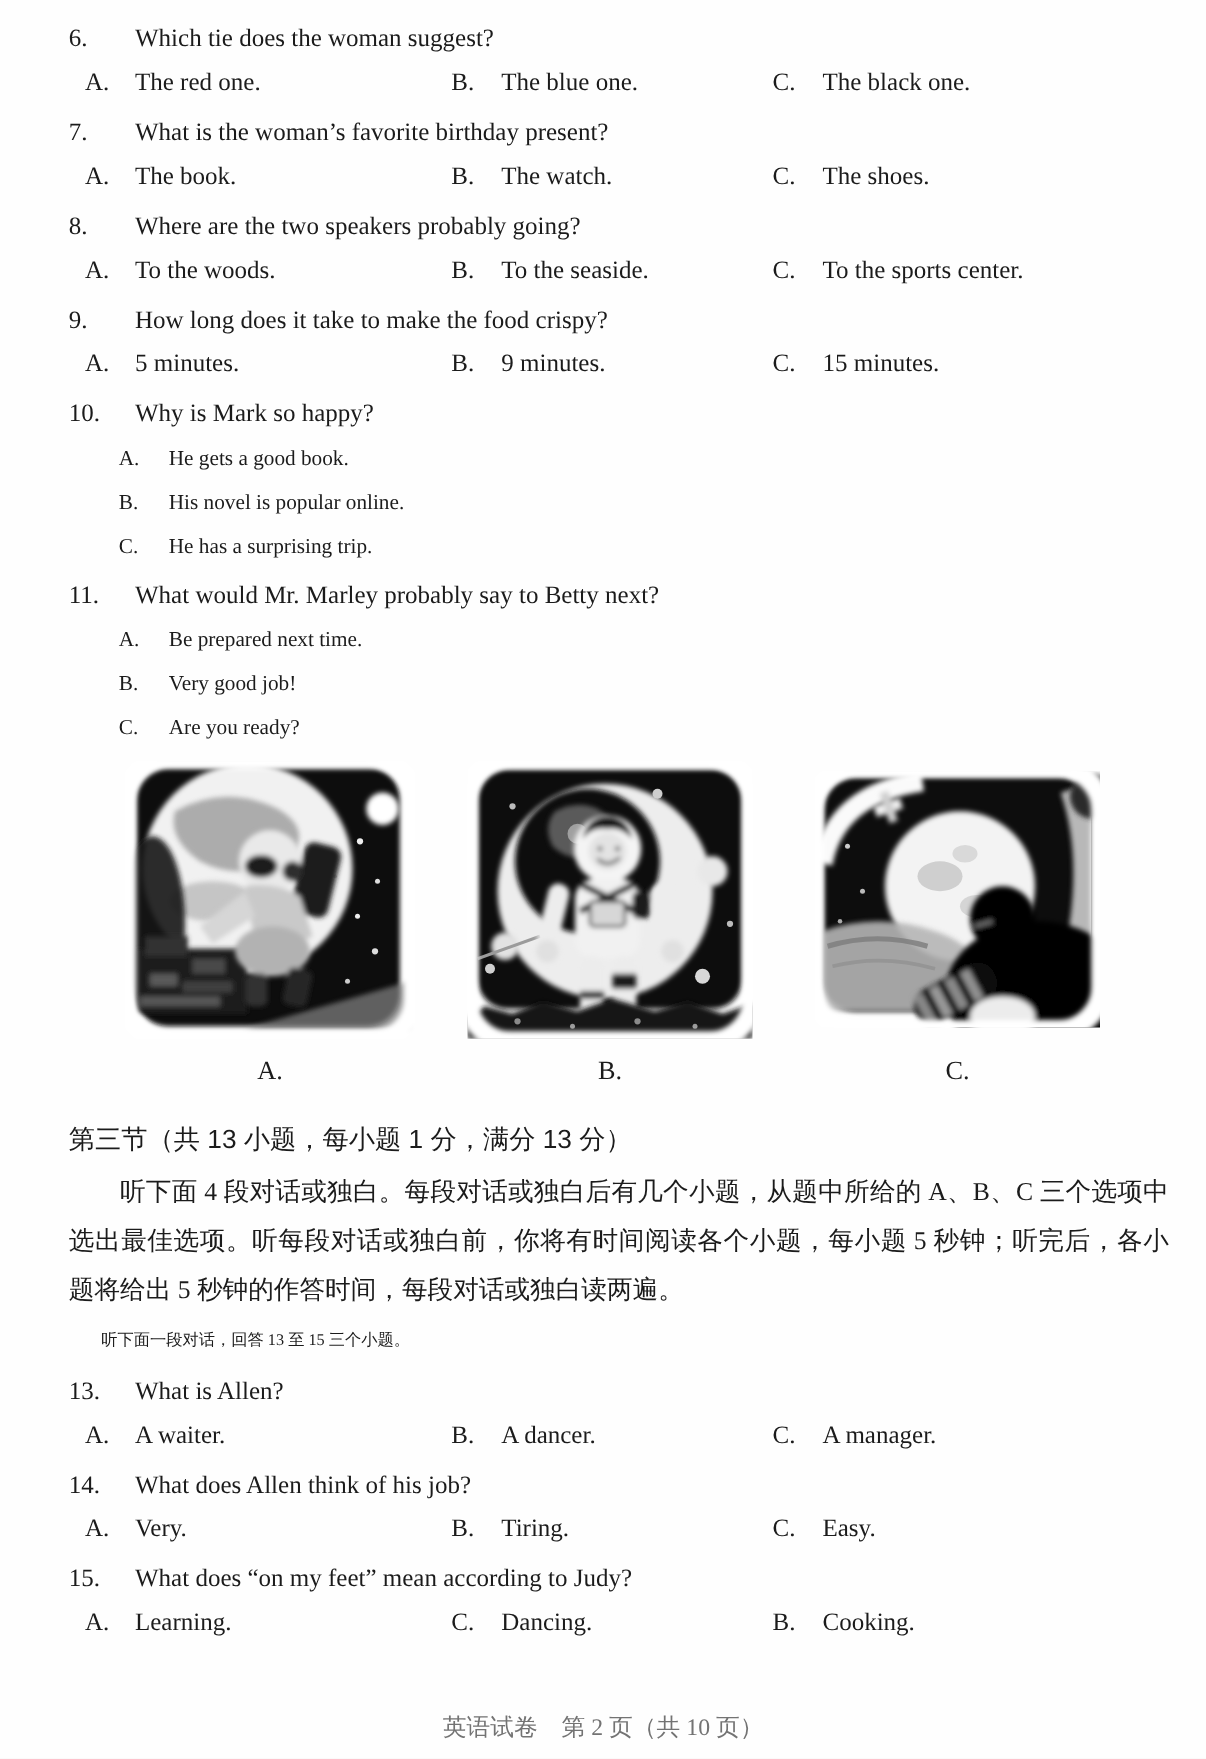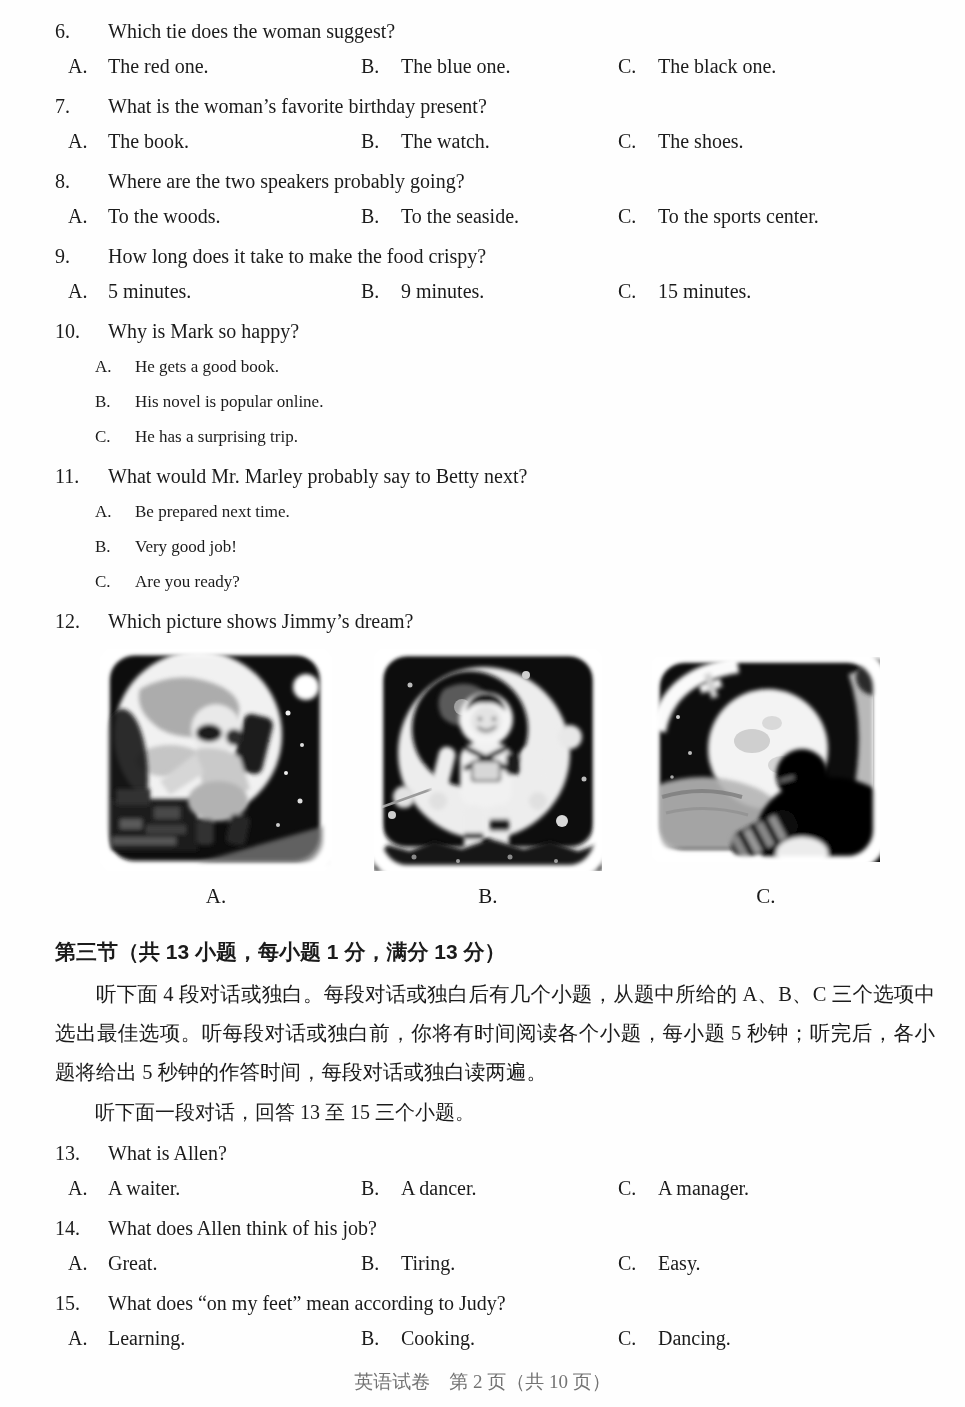--- a/index.html
+++ b/index.html
@@ -39,30 +39,30 @@
 
   .pic-labels { display:flex; padding-left:100px; margin-top:8px; font-size:21px; line-height:30px; }
   .pic-labels .pl { flex:0 0 auto; text-align:center; }
   .pl-a { width:232px; margin-right:42px; }
   .pl-b { width:228px; margin-right:50px; }
   .pl-c { width:228px; }
 
   .sec-heading {
     margin:26px 42px 0 55px;
     font-family:"Liberation Sans","DejaVu Sans",sans-serif;
-    font-weight:bold; font-size:21px; line-height:30px;
+    font-weight:normal; font-size:21px; line-height:30px;
   }
   .sec-para {
     margin:8px 30px 0 55px;
     font-size:20.5px; line-height:39px;
     text-align:justify; text-indent:2em;
   }
   .sec-sub {
     margin:0 42px 4px 55px;
-    font-size:20px; line-height:40px;
+    font-size:13px; line-height:40px;
     text-indent:2em;
   }
 
   .footer {
     position:absolute; left:0; right:0; bottom:12px;
     text-align:center; font-size:19px; color:#737373;
   }
 </style>
 </head>
 <body>
@@ -132,24 +132,20 @@
       <div class="q-line">
         <span class="qnum">11.</span>
         <span class="qtext">What would Mr. Marley probably say to Betty next?</span>
       </div>
       <div class="stack"><span class="opt-label">A.</span><span>Be prepared next time.</span></div>
       <div class="stack"><span class="opt-label">B.</span><span>Very good job!</span></div>
       <div class="stack"><span class="opt-label">C.</span><span>Are you ready?</span></div>
     </div>
 
     <div class="qblock">
-      <div class="q-line">
-        <span class="qnum">12.</span>
-        <span class="qtext">Which picture shows Jimmy’s dream?</span>
-      </div>
 
       <div class="pics">
 
         <div class="pic pic-a">
           <svg viewBox="0 0 232 222">
             <defs>
                 <filter id="fA" x="-20%" y="-20%" width="140%" height="140%">
                   <feGaussianBlur stdDeviation="2.2"></feGaussianBlur>
                 </filter>
               </defs>
@@ -307,34 +303,34 @@
         <span class="opt"><span class="opt-label">C.</span><span>A manager.</span></span>
       </div>
     </div>
 
     <div class="qblock">
       <div class="q-line">
         <span class="qnum">14.</span>
         <span class="qtext">What does Allen think of his job?</span>
       </div>
       <div class="opts3">
-        <span class="opt"><span class="opt-label">A.</span><span>Great.</span></span>
+        <span class="opt"><span class="opt-label">A.</span><span>Very.</span></span>
         <span class="opt"><span class="opt-label">B.</span><span>Tiring.</span></span>
         <span class="opt"><span class="opt-label">C.</span><span>Easy.</span></span>
       </div>
     </div>
 
     <div class="qblock">
       <div class="q-line">
         <span class="qnum">15.</span>
         <span class="qtext">What does “on my feet” mean according to Judy?</span>
       </div>
       <div class="opts3">
         <span class="opt"><span class="opt-label">A.</span><span>Learning.</span></span>
+        <span class="opt"><span class="opt-label">C.</span><span>Dancing.</span></span>
         <span class="opt"><span class="opt-label">B.</span><span>Cooking.</span></span>
-        <span class="opt"><span class="opt-label">C.</span><span>Dancing.</span></span>
       </div>
     </div>
 
   </div>
 
   <div class="footer">英语试卷　第 2 页（共 10 页）</div>
 </div>
 
 </body></html>

